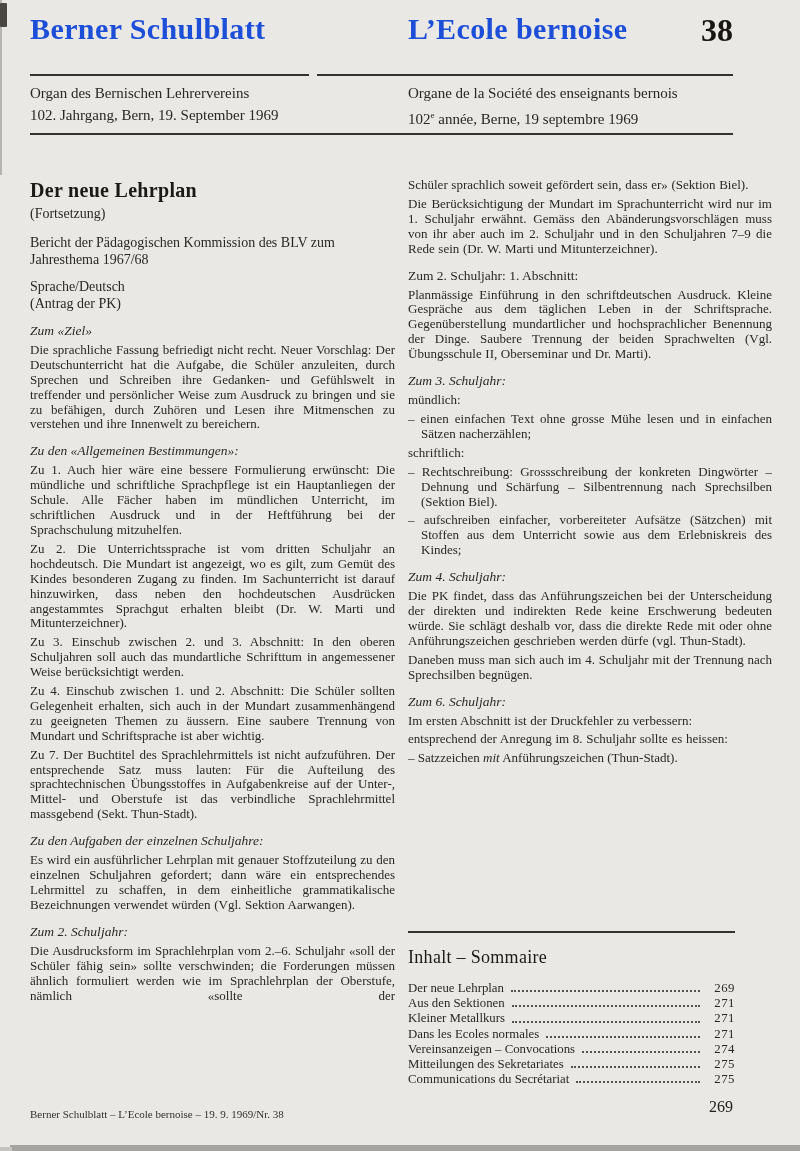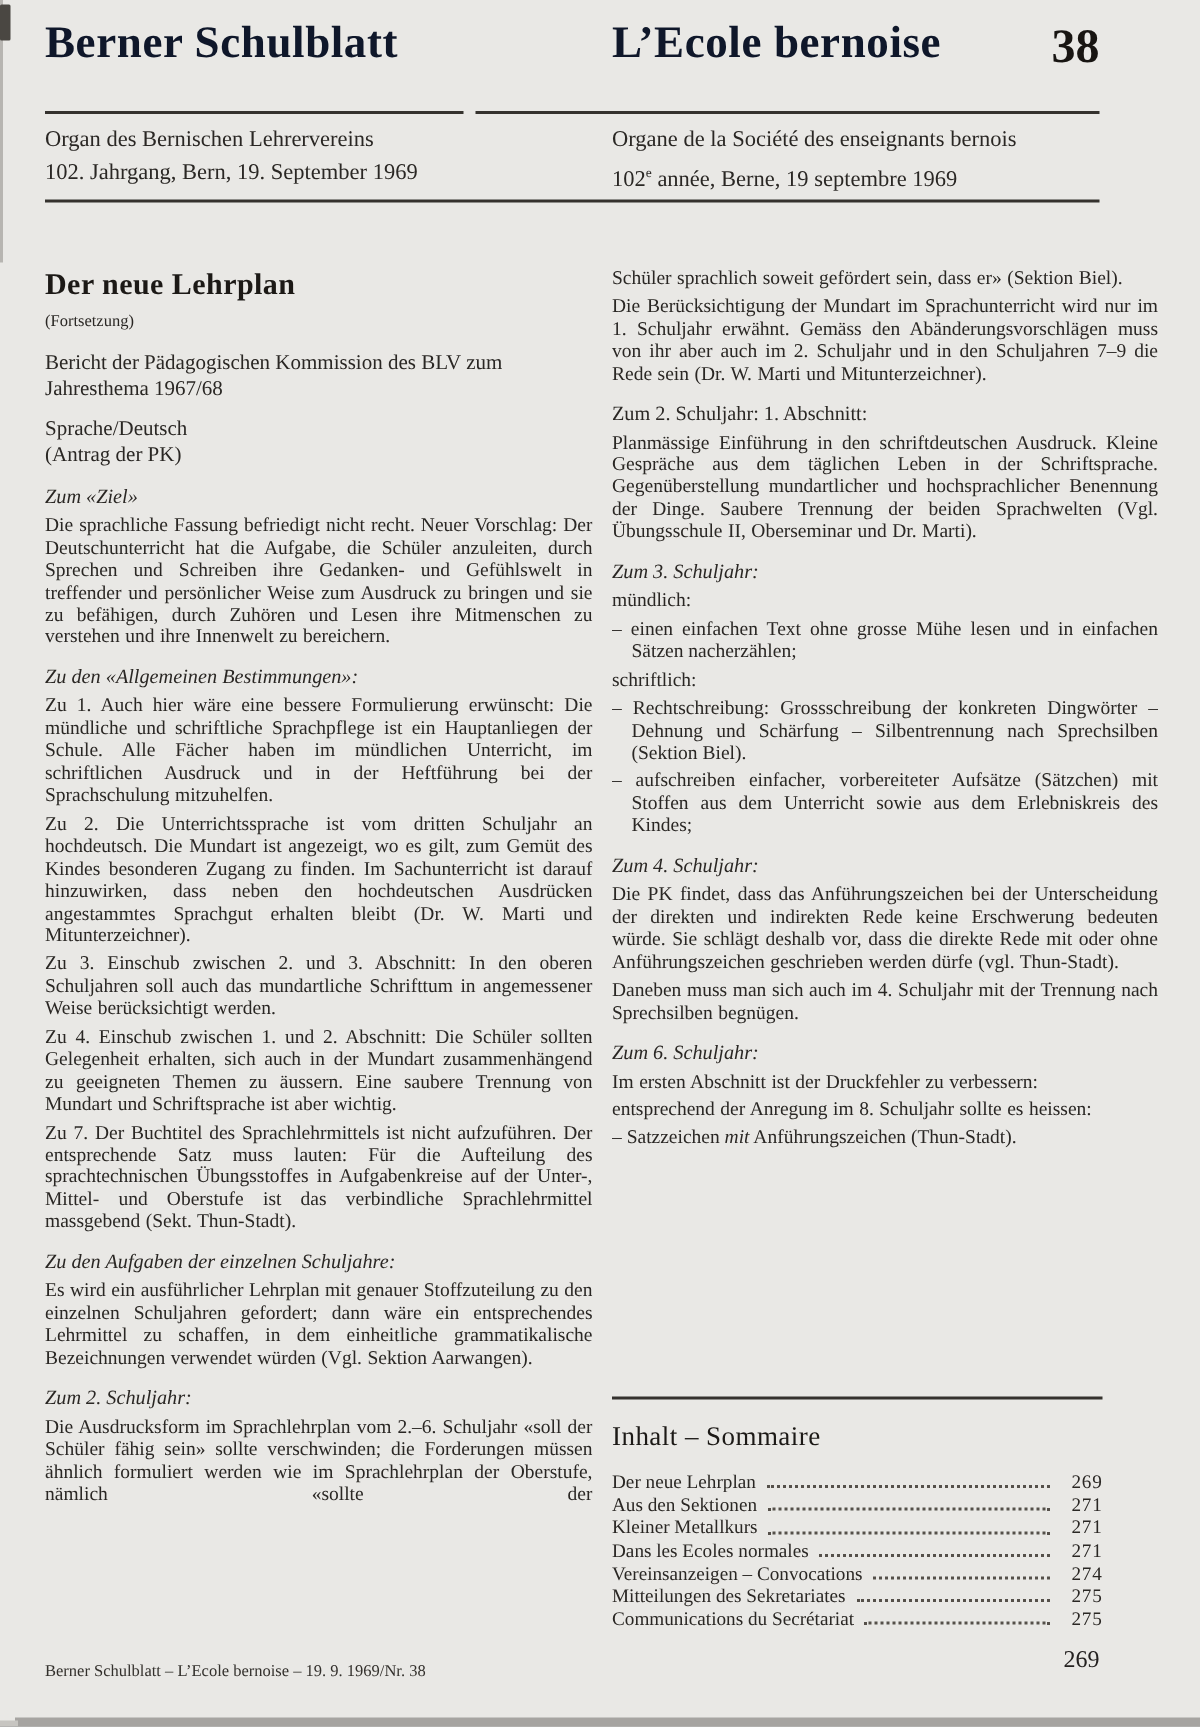--- a/index.html
+++ b/index.html
@@ -4,38 +4,38 @@
 <style>
   html,body{margin:0;padding:0;background:#888;}
   .page{
     position:relative;width:800px;height:1151px;margin:0 auto;
     background:#e9e8e5;overflow:hidden;
     font-family:"Liberation Serif", serif;
     color:#2a2724;
     -webkit-hyphens:auto;hyphens:auto;
   }
   
-  .masthead-title{position:absolute;top:12px;font-size:30px;font-weight:bold;letter-spacing:.4px;color:#0f172a;white-space:nowrap;}
+  .masthead-title{position:absolute;top:12px;font-size:30px;font-weight:bold;letter-spacing:.4px;color:#1d4ed8;white-space:nowrap;}
   .t-left{left:30px;}
   .t-right{left:408px;}
   .t-issue{position:absolute;top:12px;left:700px;width:33px;font-size:32px;font-weight:bold;color:#181512;text-align:right;}
   .rule{position:absolute;height:2px;background:#35322e;}
   .rule-1a{top:74px;left:30px;width:279px;}
   .rule-1b{top:74px;left:317px;width:416px;}
   .rule-2{top:133px;left:30px;width:703px;}
   .mast-sub{position:absolute;font-size:15px;line-height:22px;color:#2a2724;}
   .ms-left{left:30px;top:82px;width:360px;}
   .ms-right{left:408px;top:82px;width:364px;}
   .sup{font-size:9px;vertical-align:super;letter-spacing:0;}
   
   .col{position:absolute;top:178px;font-size:13px;line-height:14.9px;text-align:justify;overflow:hidden;}
   .col-left{left:30px;width:365px;height:916px;}
   .col-right{left:408px;width:364px;height:752px;}
   .article-title{font-size:20px;line-height:24px;letter-spacing:.3px;color:#1c1916;margin:0 0 5px 0;text-align:left;}
-  .article-sub{font-size:11px;margin:0 0 12px 0;text-align:left;}
+  .article-sub{font-size:14px;margin:0 0 12px 0;text-align:left;}
   .lead{font-size:14px;line-height:17px;margin:0 0 10px 0;text-align:left;}
   .sec-head{font-style:italic;font-size:13.5px;line-height:16px;margin:11px 0 4px 0;text-align:left;}
   .sec-head-roman{font-size:13.5px;line-height:16px;margin:11px 0 4px 0;text-align:left;}
   .body-para{margin:0 0 4px 0;word-spacing:.4px;}
   .cont{text-align-last:justify;}
   .bullet{padding-left:13px;text-indent:-13px;margin:0 0 4px 0;}
   .plain-label{text-align:left;margin:2px 0 4px 0;}
   
   .inhalt{position:absolute;left:408px;top:931px;width:327px;}
   .inhalt-rule{height:2px;background:#35322e;margin:0 0 14px 0;}

